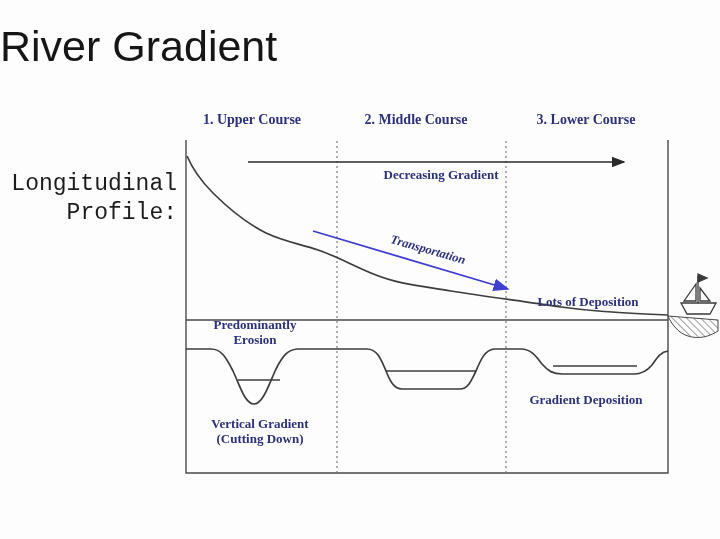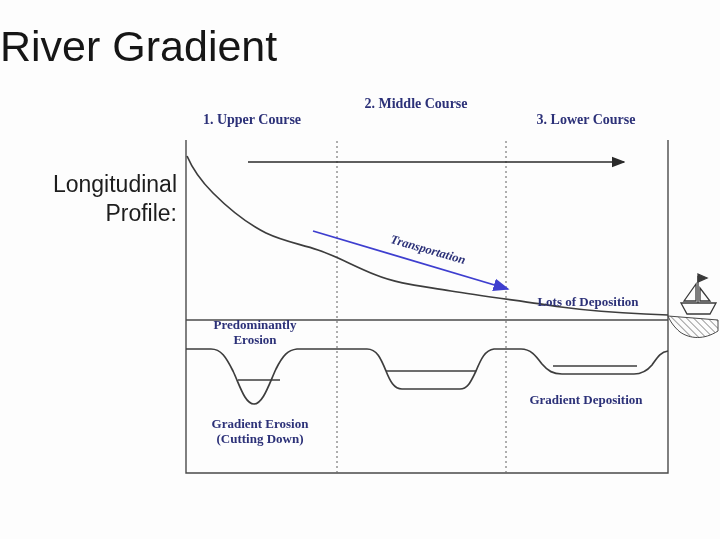--- a/index.html
+++ b/index.html
@@ -1,21 +1,21 @@
 <!DOCTYPE html>
 <html><head>
 <meta charset="utf-8">
 <style>
   html,body{margin:0;padding:0;}
   body{width:720px;height:539px;background:#ffffff;overflow:hidden;}
   .stage{position:relative;width:720px;height:539px;background:#fdfdfd;}
   .title{position:absolute;top:22px;left:0;width:712px;text-align:left;
          font-family:"Liberation Sans",sans-serif;font-size:43px;color:#161616;
          letter-spacing:0px;}
-  .lbl-black{position:absolute;font-family:Liberation Sans, sans-serif;color:#1d1d1d;
+  .lbl-black{position:absolute;font-family:Liberation Mono, monospace;color:#1d1d1d;
          text-align:right;white-space:pre-line;line-height:1.28;font-size:23px;}
   .lbl-navy{position:absolute;font-family:"Liberation Serif",serif;font-weight:bold;
          color:#2c3178;text-align:center;white-space:pre-line;line-height:1.18;
          font-size:13px;}
   .hdr{font-size:14px;}
   .ctr{transform:translateX(-50%);}
   .transport{font-style:italic;font-size:12.5px;
          transform:translate(-50%,-50%) rotate(16deg);}
   svg{position:absolute;top:0;left:0;}
 </style>
@@ -74,25 +74,26 @@
       <path d="M698,274 L707,278 L698,282 Z" fill="#3a3a3a"></path>
     </g>
   </svg>
 
   <div class="title">River Gradient</div>
 
   <div class="lbl-black" style="right:543px;top:170px;">Longitudinal
 Profile:</div>
 
   <div class="lbl-navy hdr ctr" style="left:252px;top:112px;">1. Upper Course</div>
-  <div class="lbl-navy hdr ctr" style="left:416px;top:96px;">2. Middle Course</div>
+  <div class="lbl-navy hdr ctr" style="left:416px;top:112px;">2. Middle Course</div>
   <div class="lbl-navy hdr ctr" style="left:586px;top:112px;">3. Lower Course</div>
 
+  <div class="lbl-navy ctr" style="left:441px;top:167px;">Decreasing Gradient</div>
   <div class="lbl-navy transport" style="left:428px;top:250px;">Transportation</div>
   <div class="lbl-navy ctr" style="left:255px;top:270px;margin-top:47px;">Predominantly
 Erosion</div>
   <div class="lbl-navy ctr" style="left:588px;top:294px;">Lots of Deposition</div>
 
-  <div class="lbl-navy ctr" style="left:260px;top:416px;">Gradient Erosion
+  <div class="lbl-navy ctr" style="left:260px;top:416px;">Vertical Gradient
 (Cutting Down)</div>
   <div class="lbl-navy ctr" style="left:586px;top:392px;">Gradient Deposition</div>
 
 </div>
 
 </body></html>

